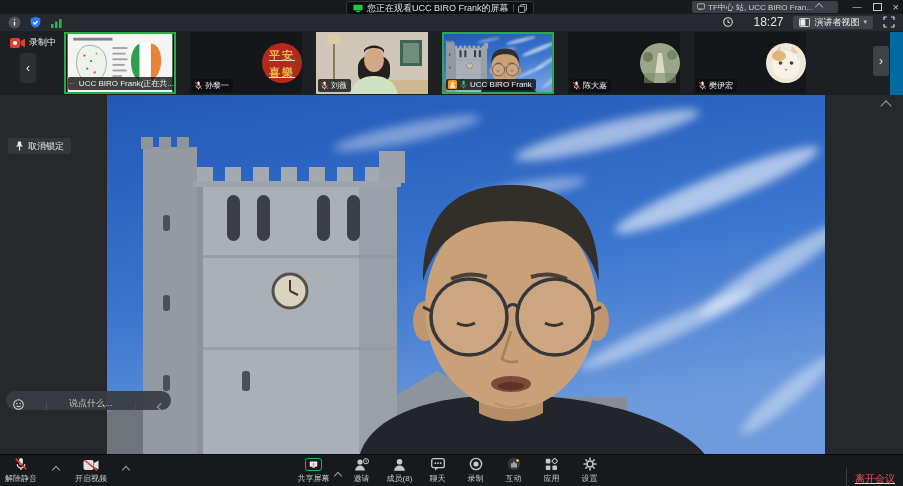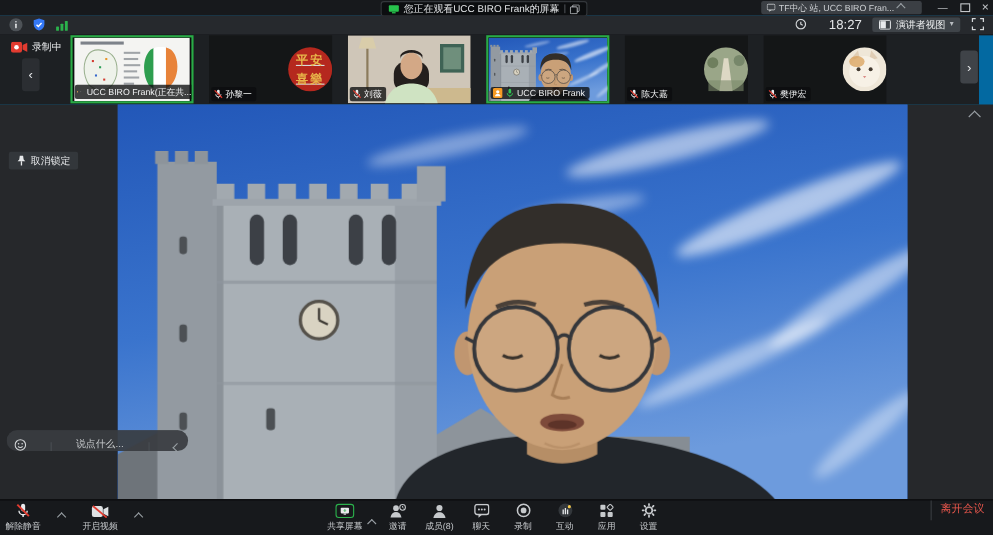--- a/index.html
+++ b/index.html
@@ -47,21 +47,21 @@
   .collapse-btn{position:absolute;right:10px;top:6px;width:14px;height:10px;display:flex;align-items:center;justify-content:center;}
   
   .toolbar{position:absolute;left:0;right:0;bottom:0;height:31px;background:#17191c;border-top:1px solid #0a0b0c;}
   .tool{display:flex;flex-direction:column;align-items:center;justify-content:flex-end;gap:2px;height:27px;min-width:34px;
       font-size:8px;color:#c6c9cc;}
   .tool .ic{height:14px;display:flex;align-items:flex-end;justify-content:center;}
   .tb-left{position:absolute;left:4px;top:2px;display:flex;align-items:flex-start;gap:15px;text-align:right;}
   .tb-center{position:absolute;left:50%;transform:translateX(-50%);top:2px;display:flex;align-items:center;gap:4px;}
   .acc-chev{margin-top:10px;}
   .share-frame{width:17px;height:13px;border:1.5px solid #2bb24c;border-radius:3px;display:flex;align-items:center;justify-content:center;box-sizing:border-box;}
-  .tb-right{position:absolute;right:8px;top:0;height:31px;display:flex;align-items:flex-start;gap:8px;}
+  .tb-right{position:absolute;right:8px;top:0;height:31px;display:flex;align-items:flex-end;gap:8px;text-decoration:underline;}
   .tb-div{width:1px;height:18px;background:#3a3d41;}
   .leave{font-size:10px;color:#e8564c;}
 </style>
 </head>
 <body>
 
 <svg width="0" height="0" style="position:absolute">
   <defs>
     <linearGradient id="skyG" x1="0" y1="0" x2="0.3" y2="1">
       <stop offset="0" stop-color="#2257b8"></stop>

